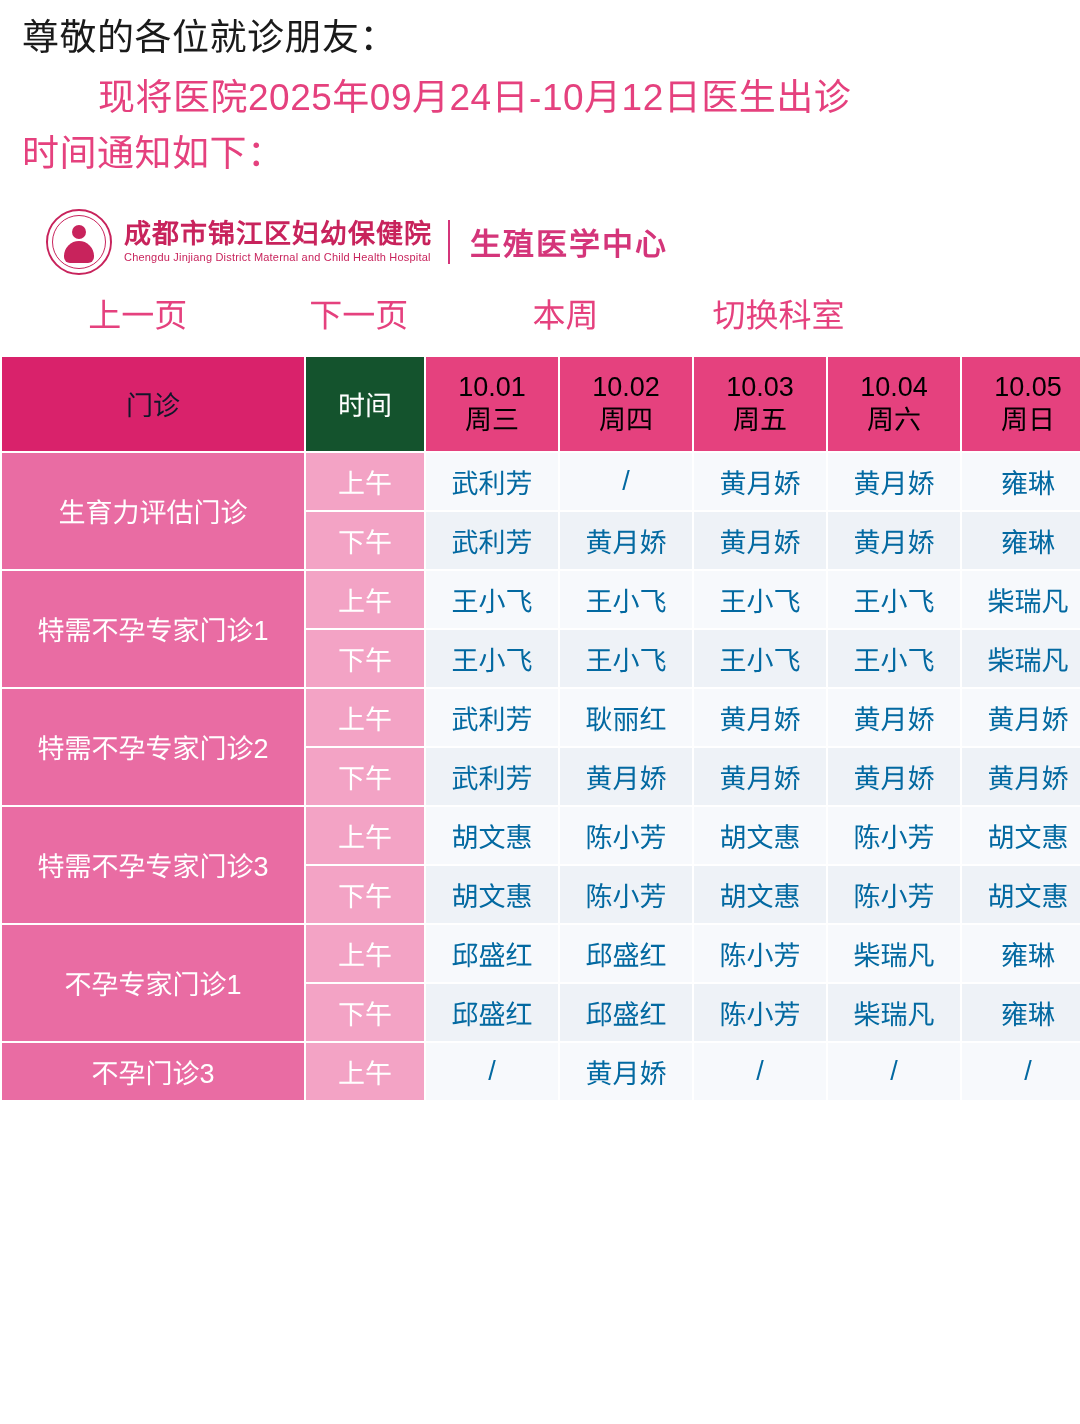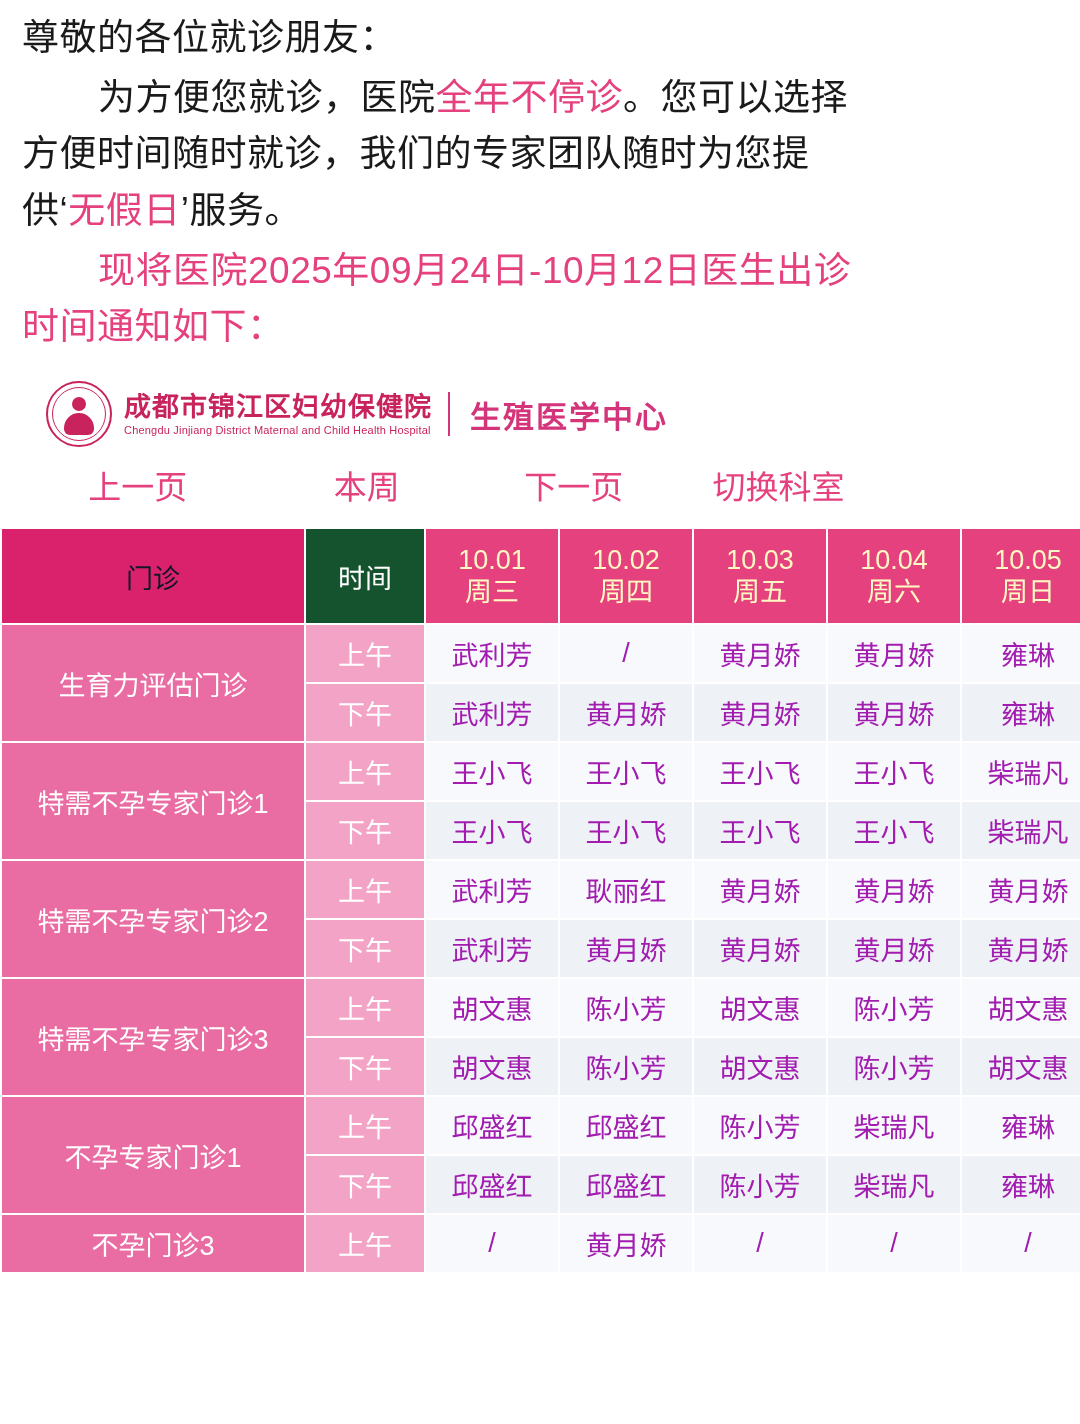--- a/index.html
+++ b/index.html
@@ -152,72 +152,71 @@
     height: 94px;
   }
   .hdr-time {
     background: #14532d;
     color: #ffffff;
     font-size: 28px;
     height: 94px;
   }
   .hdr-day {
     background: #e5417e;
-    color: #fef9c3;
+    color: #000000;
     font-size: 27px;
     line-height: 1.2;
     height: 94px;
   }
   .dept-cell {
     background: #e96ca3;
     color: #ffffff;
     font-size: 27px;
   }
   .time-cell {
     background: #f3a3c5;
     color: #ffffff;
     font-size: 25px;
     height: 57px;
   }
   .name-cell {
     background: #f7f9fc;
-    color: #a21caf;
+    color: #0369a1;
     height: 57px;
   }
   .name-cell.alt {
     background: #eef2f7;
   }
 </style>
 </head>
 <body>
 
 <div class="page">
 
   <div class="intro">
     <p><span>尊敬的各位就诊朋友：</span></p>
-    <p class="p-indent"><span>为方便您就诊，医院</span><span class="hl">全年不停诊</span><span>。您可以选择方便时间随时就诊，我们的专家团队随时为您提供‘</span><span class="hl">无假日</span><span>’服务。</span></p>
     <p class="p-indent pink-para">现将医院2025年09月24日-10月12日医生出诊时间通知如下：</p>
   </div>
 
   <div class="logo-row">
     <div class="logo-mark">
       <div class="logo-ring"></div>
     </div>
     <div class="logo-texts">
       <div class="logo-cn">成都市锦江区妇幼保健院</div>
       <div class="logo-en">Chengdu Jinjiang District Maternal and Child Health Hospital</div>
     </div>
     <div class="logo-divider"></div>
     <div class="logo-dept">生殖医学中心</div>
   </div>
 
   <div class="nav-row">
     <div class="nav-item nav-prev">上一页</div>
+    <div class="nav-item nav-next">下一页</div>
     <div class="nav-item nav-week">本周</div>
-    <div class="nav-item nav-next">下一页</div>
     <div class="nav-item nav-dept">切换科室</div>
   </div>
 
   <table class="schedule">
     <tbody>
       <tr>
         <td class="c-dept hdr-dept">门诊</td>
         <td class="c-time hdr-time">时间</td>
         <td class="c-day hdr-day">
           <div>10.01</div>

